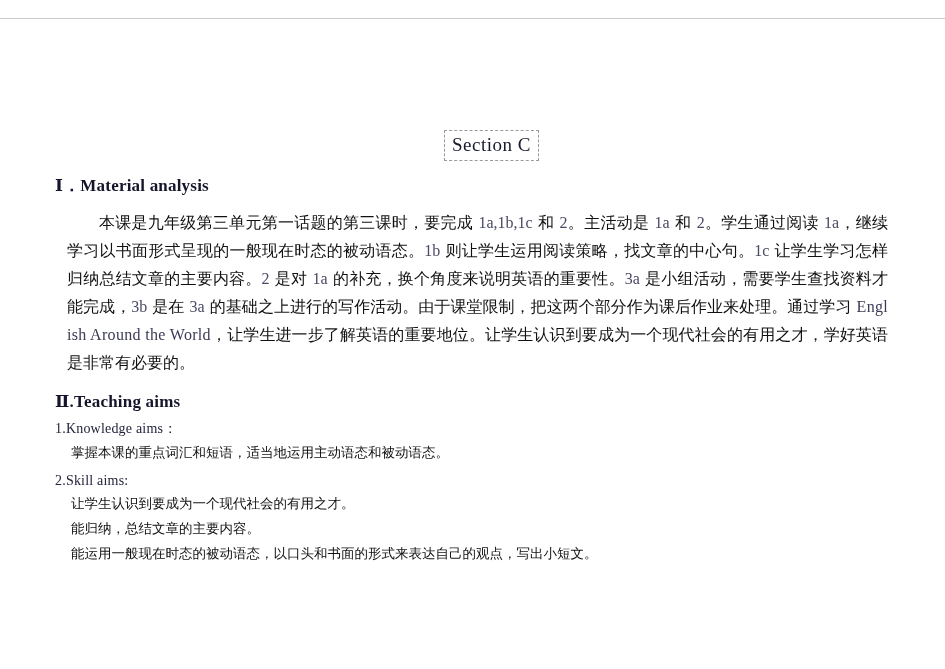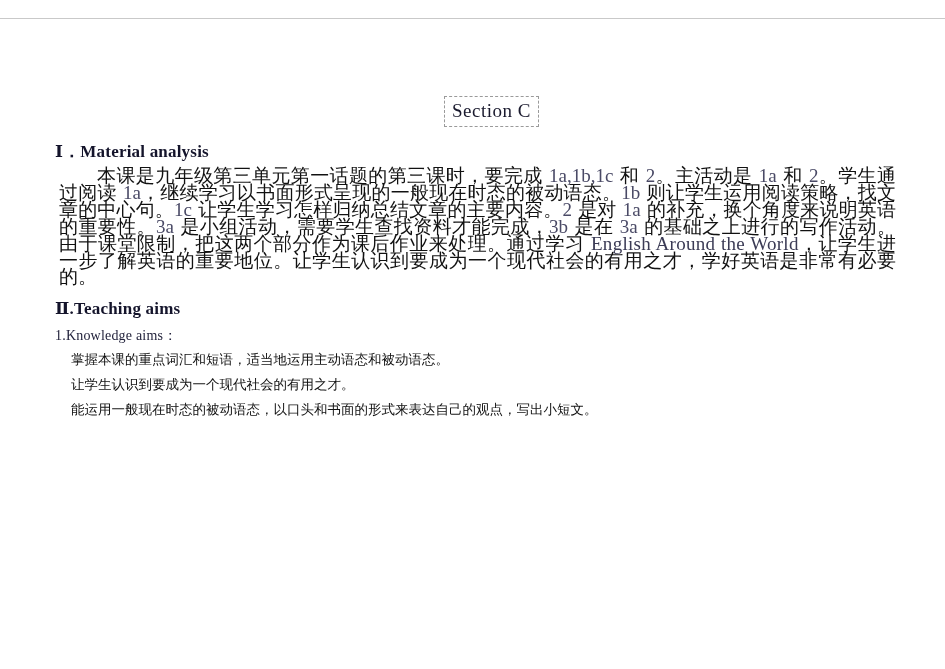--- a/index.html
+++ b/index.html
@@ -30,21 +30,21 @@
     background: #c9c9c9;
   }
   .content {
     position: absolute;
     top: 34px;
     left: 55px;
     width: 845px;
   }
   .title-wrap {
     text-align: center;
-    margin-top: 62px;
+    margin-top: 96px;
     margin-bottom: 10px;
     height: 34px;
   }
   .title-box {
     display: inline-block;
     font-family: "Liberation Serif", "DejaVu Serif", serif;
     font-size: 19px;
     line-height: 24px;
     letter-spacing: 0.5px;
     color: #1a1a2e;
@@ -58,25 +58,25 @@
     font-weight: bold;
     font-family: "Liberation Serif", "DejaVu Serif", serif;
     color: #14142b;
     margin: 6px 0 4px 0;
     letter-spacing: 0.2px;
   }
   h1.sec-head.second {
     margin-top: 14px;
   }
   p.body-par {
-    font-size: 19px;
-    line-height: 16px;
+    font-size: 16px;
+    line-height: 28px;
     text-align: justify;
     text-justify: inter-ideograph;
-    margin: 4px;
+    margin: 12px;
     text-indent: 2em;
     font-family: "DejaVu Sans", "Liberation Sans", sans-serif;
     color: #111111;
     word-break: break-all;
   }
   .en {
     font-family: "Liberation Serif", "DejaVu Serif", serif;
     color: #3b3b55;
     letter-spacing: 0.3px;
   }
@@ -125,20 +125,22 @@
     <h1 class="sec-head second">Ⅱ.Teaching  aims</h1>
 
     <div>
       <div class="sub-head">1.Knowledge  aims：</div>
       <ul class="aims-list">
         <li class="aim-line">掌握本课的重点词汇和短语，适当地运用主动语态和被动语态。</li>
       </ul>
     </div>
 
     <div>
+      <div class="sub-head">2.Skill  aims:</div>
       <ul class="aims-list">
         <li class="aim-line">让学生认识到要成为一个现代社会的有用之才。</li>
+        <li class="aim-line">能归纳，总结文章的主要内容。</li>
         <li class="aim-line">能运用一般现在时态的被动语态，以口头和书面的形式来表达自己的观点，写出小短文。</li>
       </ul>
     </div>
 
   </div>
 </div>
 
 </body></html>

